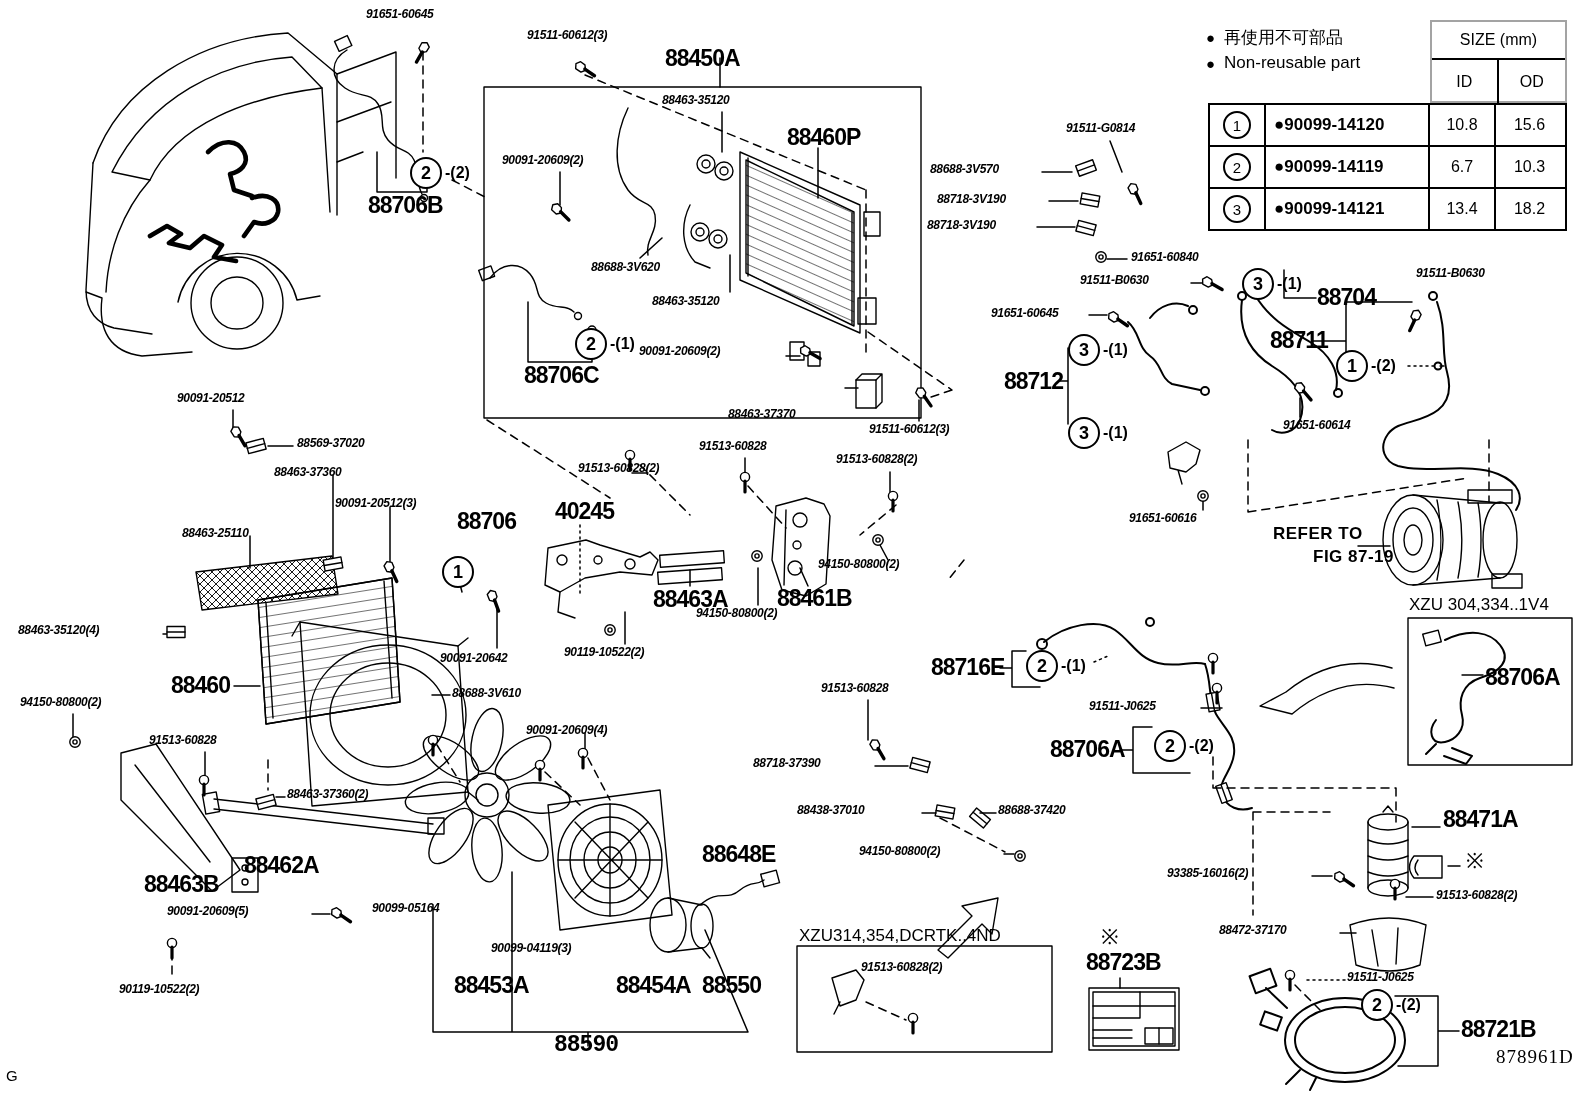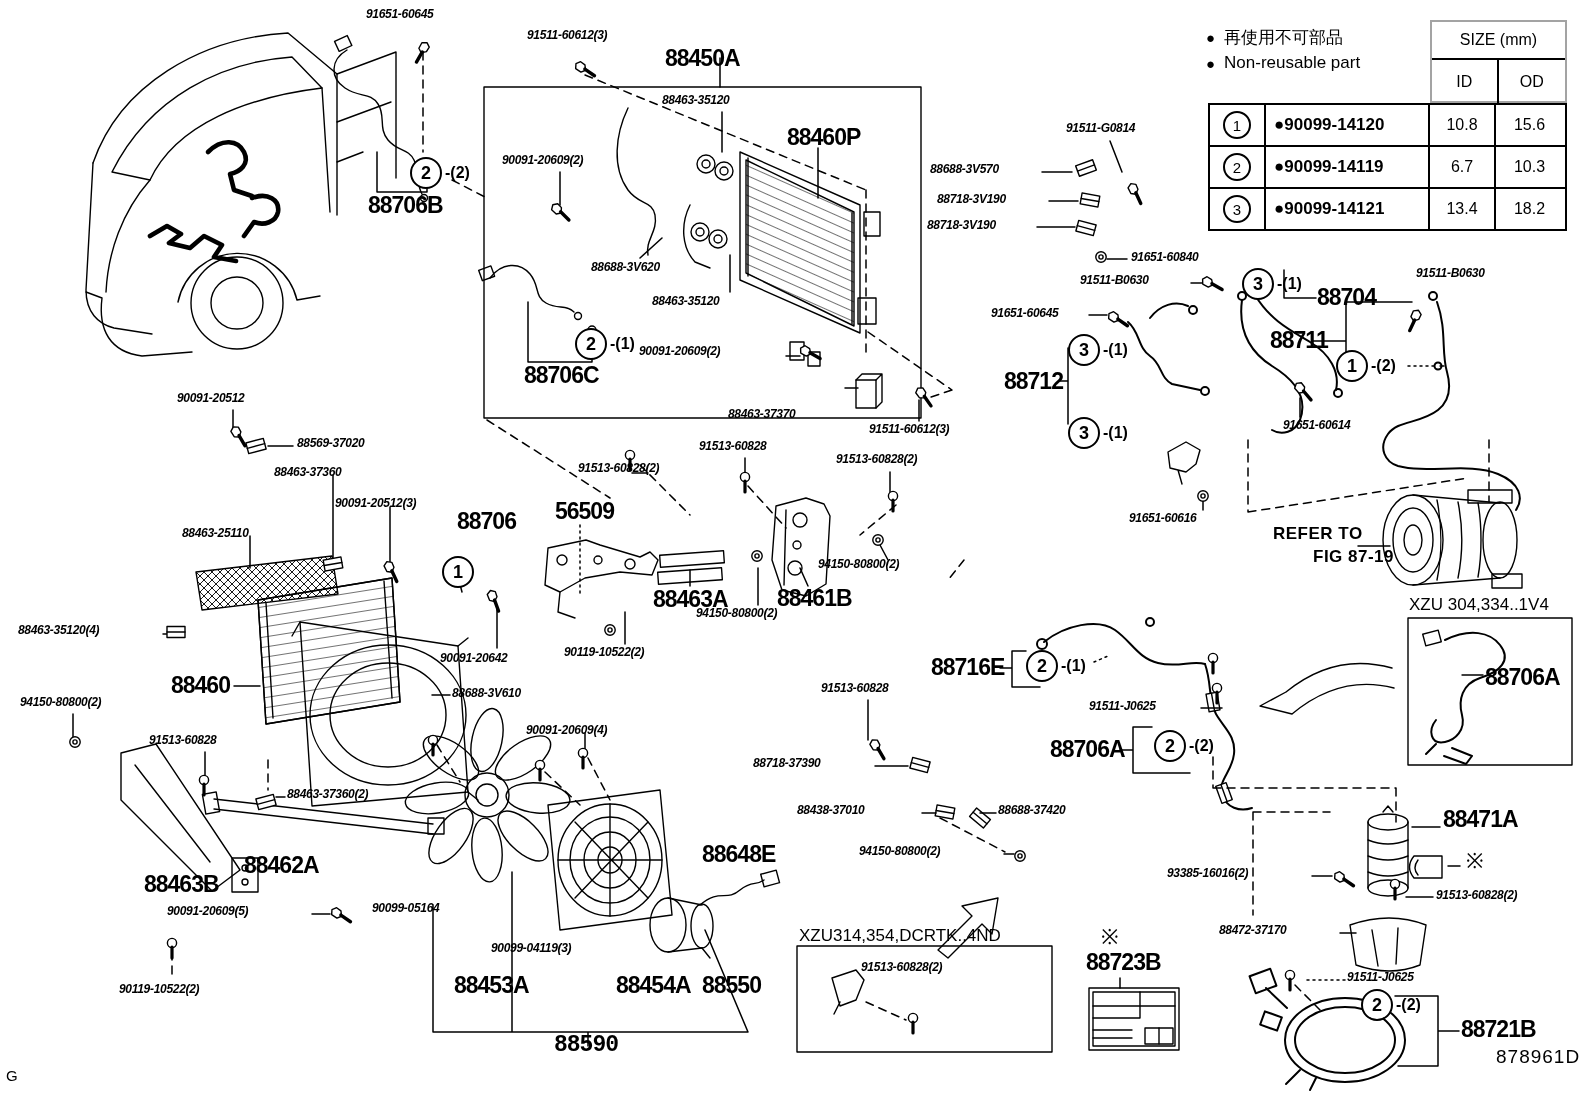--- a/index.html
+++ b/index.html
@@ -471,21 +471,21 @@
       <div class="lbl s" style="left: 639px; top: 345px;">90091-20609(2)</div>
       <div class="lbl b" style="left: 524px; top: 364px;">88706C</div>
       <div class="lbl s" style="left: 728px; top: 360px; margin-top: 48px;">88463-37370</div>
       <div class="lbl s" style="left: 869px; top: 423px;">91511-60612(3)</div>
       <div class="lbl s" style="left: 177px; top: 392px;">90091-20512</div>
       <div class="lbl s" style="left: 297px; top: 437px;">88569-37020</div>
       <div class="lbl s" style="left: 274px; top: 466px;">88463-37360</div>
       <div class="lbl s" style="left: 335px; top: 497px;">90091-20512(3)</div>
       <div class="lbl s" style="left: 182px; top: 527px;">88463-25110</div>
       <div class="lbl b" style="left: 457px; top: 510px;">88706</div>
-      <div class="lbl b" style="left: 555px; top: 500px;">56509</div>
+      <div class="lbl b" style="left: 555px; top: 500px;">40245</div>
       <div class="lbl s" style="left: 699px; top: 440px;">91513-60828</div>
       <div class="lbl s" style="left: 578px; top: 462px;">91513-60828(2)</div>
       <div class="lbl s" style="left: 836px; top: 453px;">91513-60828(2)</div>
       <div class="lbl s" style="left: 818px; top: 558px;">94150-80800(2)</div>
       <div class="lbl s" style="left: 696px; top: 607px;">94150-80800(2)</div>
       <div class="lbl b" style="left: 653px; top: 588px;">88463A</div>
       <div class="lbl b" style="left: 777px; top: 587px;">88461B</div>
       <div class="lbl s" style="left: 440px; top: 652px;">90091-20642</div>
       <div class="lbl s" style="left: 564px; top: 646px;">90119-10522(2)</div>
       <div class="lbl s" style="left: 452px; top: 687px;">88688-3V610</div>
@@ -520,21 +520,21 @@
       <div class="lbl b" style="left: 1485px; top: 666px;">88706A</div>
       <div class="lbl b" style="left: 1443px; top: 808px;">88471A</div>
       <div class="lbl sym" style="left: 1466px; top: 850px;">※</div>
       <div class="lbl sym" style="left: 1101px; top: 926px;">※</div>
       <div class="lbl b" style="left: 1086px; top: 951px;">88723B</div>
       <div class="lbl s" style="left: 1167px; top: 867px;">93385-16016(2)</div>
       <div class="lbl s" style="left: 1436px; top: 889px;">91513-60828(2)</div>
       <div class="lbl s" style="left: 1219px; top: 924px;">88472-37170</div>
       <div class="lbl s" style="left: 1347px; top: 971px;">91511-J0625</div>
       <div class="lbl b" style="left: 1461px; top: 1018px;">88721B</div>
-      <div class="lbl f" style="left: 1496px; top: 1047px;">878961D</div>
+      <div class="lbl f" style="left: 1496px; top: 1047px; font-family: Liberation Serif, serif;">878961D</div>
       <div class="lbl g" style="left: 6px; top: 1068px;">G</div>
       <div class="circ" style="left: 410px; top: 157px;">
         <span class="ring">2</span>
         <span class="suf">-(2)</span>
       </div>
       <div class="circ" style="left: 575px; top: 328px;">
         <span class="ring">2</span>
         <span class="suf">-(1)</span>
       </div>
       <div class="circ" style="left: 442px; top: 556px;">

